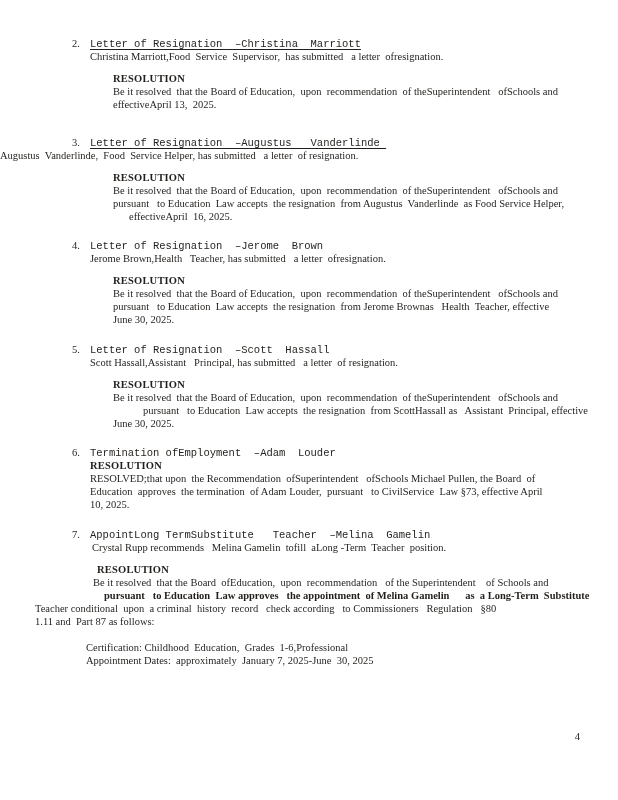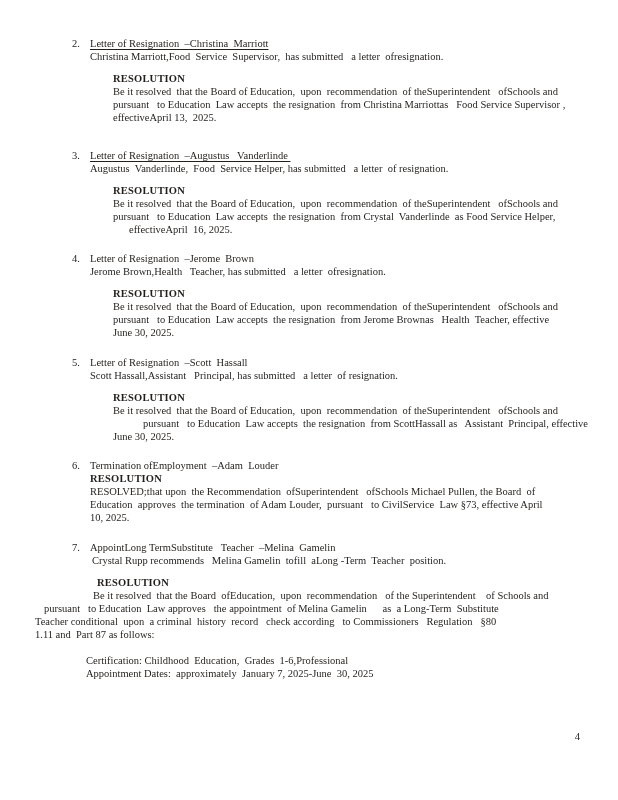--- a/index.html
+++ b/index.html
@@ -10,48 +10,47 @@
     font-family:"Liberation Serif", serif;
     font-size:10.5px;
     line-height:13px;
     color:#221f1c;
     overflow:hidden;
   }
   .content{padding-top:37px;}
   .line{white-space:pre;}
   .title-row{position:relative;height:13px;}
   .num{position:absolute;left:72px;top:0;}
-  .title{display:inline-block;margin-left:90px;white-space:pre;}
+  .title{display:inline-block;margin-left:90px;white-space:pre;font-family:Liberation Mono, monospace;}
   .u{text-decoration:underline;text-underline-offset:2px;}
   .bold{font-weight:bold;letter-spacing:0.2px;}
   .gap9{height:9px;}
   .gap13{height:13px;}
   .pagenum{position:absolute;top:730px;right:38px;}
 </style>
 </head>
 <body>
 
 <div class="page">
   <div class="content">
       <div class="item" style="margin-bottom: 25px;">
         <div class="line title-row"><span class="num">2.</span><span class="title u">Letter of Resignation  –Christina  Marriott</span></div>
         <div class="line" style="padding-left: 90px;">Christina Marriott,Food  Service  Supervisor,  has submitted   a letter  ofresignation.</div>
         <div class="gap9"></div>
         <div class="line bold" style="padding-left: 113px;">RESOLUTION</div>
         <div class="line" style="padding-left: 113px;">Be it resolved  that the Board of Education,  upon  recommendation  of theSuperintendent   ofSchools and</div>
-        <div class="line" style="padding-left: 113px;">pursuant   to Education  Law accepts  the resignation  from Christina Marriottas   Food Service Supervisor ,</div>
         <div class="line" style="padding-left: 113px;">effectiveApril 13,  2025.</div>
       </div>
       <div class="item" style="margin-bottom: 16px;">
         <div class="line title-row"><span class="num">3.</span><span class="title u">Letter of Resignation  –Augustus   Vanderlinde </span></div>
-        <div class="line" style="padding-left: 90px;">Augustus  Vanderlinde,  Food  Service Helper, has submitted   a letter  of resignation.</div>
+        <div class="line" style="">Augustus  Vanderlinde,  Food  Service Helper, has submitted   a letter  of resignation.</div>
         <div class="gap9"></div>
         <div class="line bold" style="padding-left: 113px;">RESOLUTION</div>
         <div class="line" style="padding-left: 113px;">Be it resolved  that the Board of Education,  upon  recommendation  of theSuperintendent   ofSchools and</div>
-        <div class="line" style="padding-left: 113px;">pursuant   to Education  Law accepts  the resignation  from Crystal  Vanderlinde  as Food Service Helper,</div>
+        <div class="line" style="padding-left: 113px;">pursuant   to Education  Law accepts  the resignation  from Augustus  Vanderlinde  as Food Service Helper,</div>
         <div class="line" style="padding-left: 113px; margin-left: 16px;">effectiveApril  16, 2025.</div>
       </div>
       <div class="item" style="margin-bottom: 17px;">
         <div class="line title-row"><span class="num">4.</span><span class="title">Letter of Resignation  –Jerome  Brown</span></div>
         <div class="line" style="padding-left: 90px;">Jerome Brown,Health   Teacher, has submitted   a letter  ofresignation.</div>
         <div class="gap9"></div>
         <div class="line bold" style="padding-left: 113px;">RESOLUTION</div>
         <div class="line" style="padding-left: 113px;">Be it resolved  that the Board of Education,  upon  recommendation  of theSuperintendent   ofSchools and</div>
         <div class="line" style="padding-left: 113px;">pursuant   to Education  Law accepts  the resignation  from Jerome Brownas   Health  Teacher, effective</div>
         <div class="line" style="padding-left: 113px;">June 30, 2025.</div>
@@ -71,21 +70,21 @@
         <div class="line" style="padding-left: 90px;">RESOLVED;that upon  the Recommendation  ofSuperintendent   ofSchools Michael Pullen, the Board  of</div>
         <div class="line" style="padding-left: 90px;">Education  approves  the termination  of Adam Louder,  pursuant   to CivilService  Law §73, effective April</div>
         <div class="line" style="padding-left: 90px;">10, 2025.</div>
       </div>
       <div class="item" style="margin-bottom: 0px;">
         <div class="line title-row"><span class="num">7.</span><span class="title">AppointLong TermSubstitute   Teacher  –Melina  Gamelin</span></div>
         <div class="line" style="padding-left: 92px;">Crystal Rupp recommends   Melina Gamelin  tofill  aLong -Term  Teacher  position.</div>
         <div class="gap9"></div>
         <div class="line bold" style="padding-left: 97px;">RESOLUTION</div>
         <div class="line" style="padding-left: 93px;">Be it resolved  that the Board  ofEducation,  upon  recommendation   of the Superintendent    of Schools and</div>
-        <div class="line" style="padding-left: 44px;">pursuant   to Education  Law approves   the appointment  of Melina Gamelin      as  a Long-Term  Substitute</div>
+        <div class="line" style="padding-left: 104px; font-weight: bold;">pursuant   to Education  Law approves   the appointment  of Melina Gamelin      as  a Long-Term  Substitute</div>
         <div class="line" style="padding-left: 35px;">Teacher conditional  upon  a criminal  history  record   check according   to Commissioners   Regulation   §80</div>
         <div class="line" style="padding-left: 35px;">1.11 and  Part 87 as follows:</div>
         <div class="gap13"></div>
         <div class="line" style="padding-left: 86px;">Certification: Childhood  Education,  Grades  1-6,Professional</div>
         <div class="line" style="padding-left: 86px;">Appointment Dates:  approximately  January 7, 2025-June  30, 2025</div>
       </div>
     </div>
   <div class="pagenum">4</div>
 </div>
 

